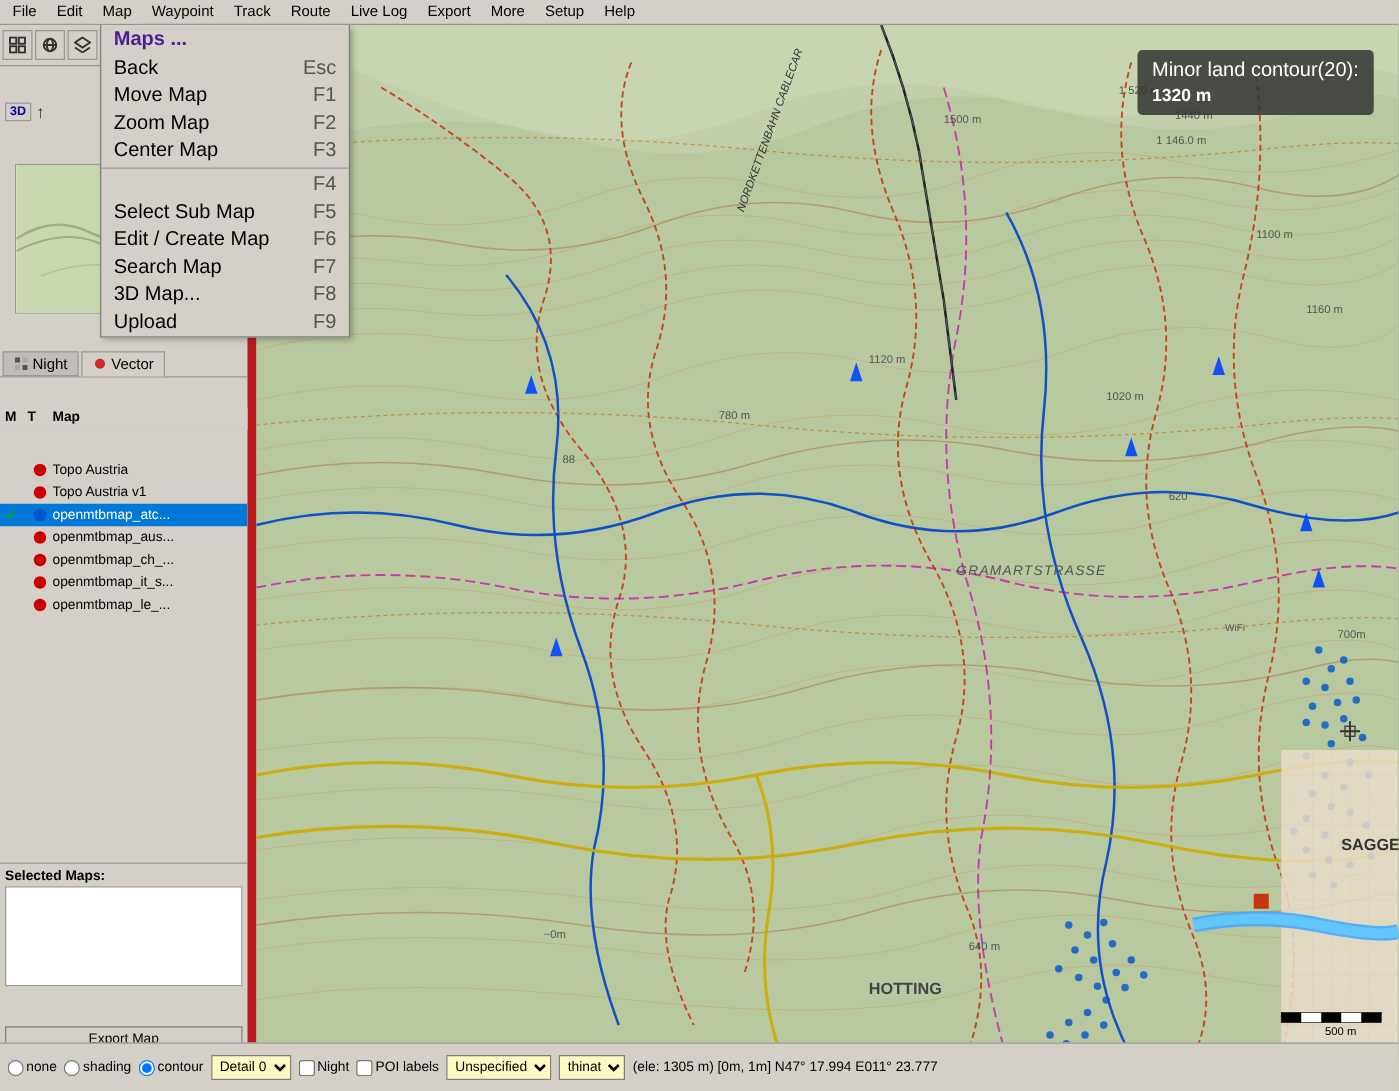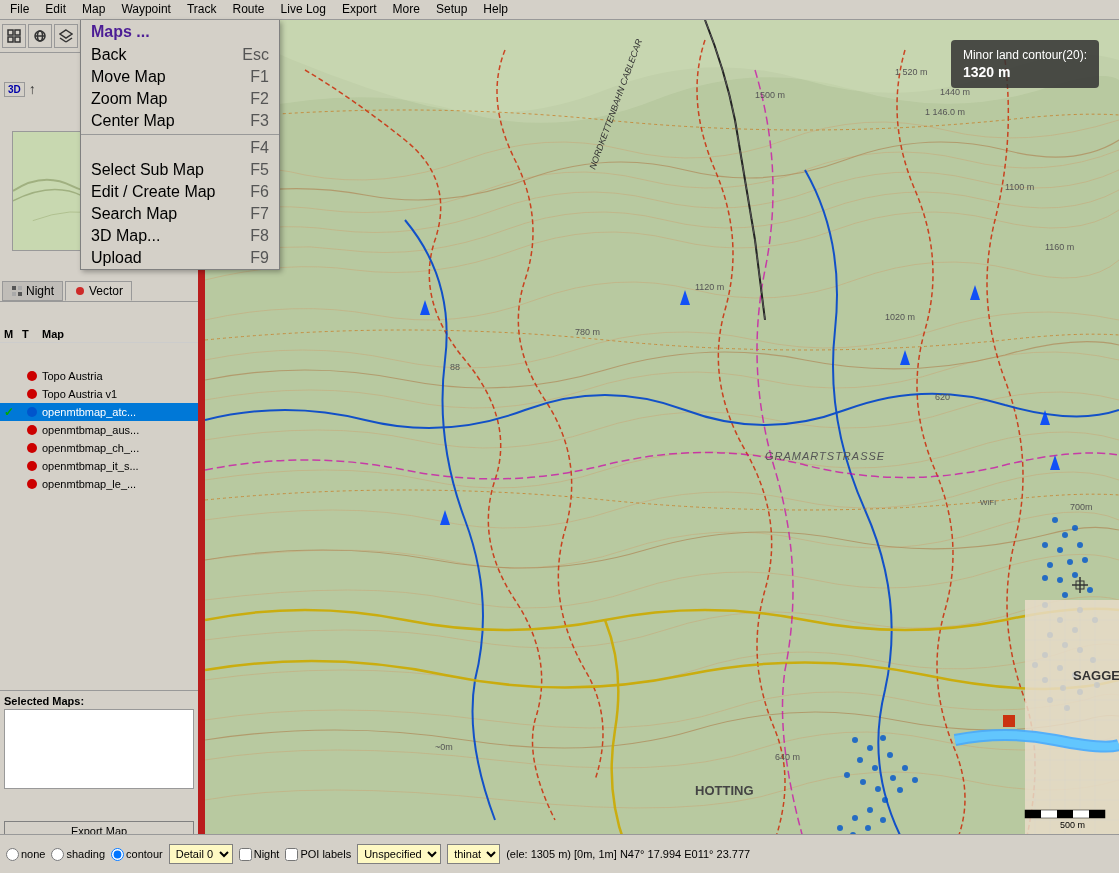--- a/index.html
+++ b/index.html
@@ -257,21 +257,21 @@
       position: absolute;
       top: 20px;
       right: 20px;
       background: rgba(50,50,50,0.85);
       color: #fff;
       padding: 8px 12px;
       font-size: 13px;
       border-radius: 4px;
       z-index: 50;
     }
-    #map-tooltip .tooltip-title { font-size: 12px; margin-bottom: 2px; }
+    #map-tooltip .tooltip-title { font-size: 16px; margin-bottom: 2px; }
     #map-tooltip .tooltip-value { font-size: 14px; font-weight: bold; }
 
     
     #statusbar {
       height: 39px;
       background: #d4d0c8;
       border-top: 1px solid #999;
       display: flex;
       align-items: center;
       padding: 0 6px;

